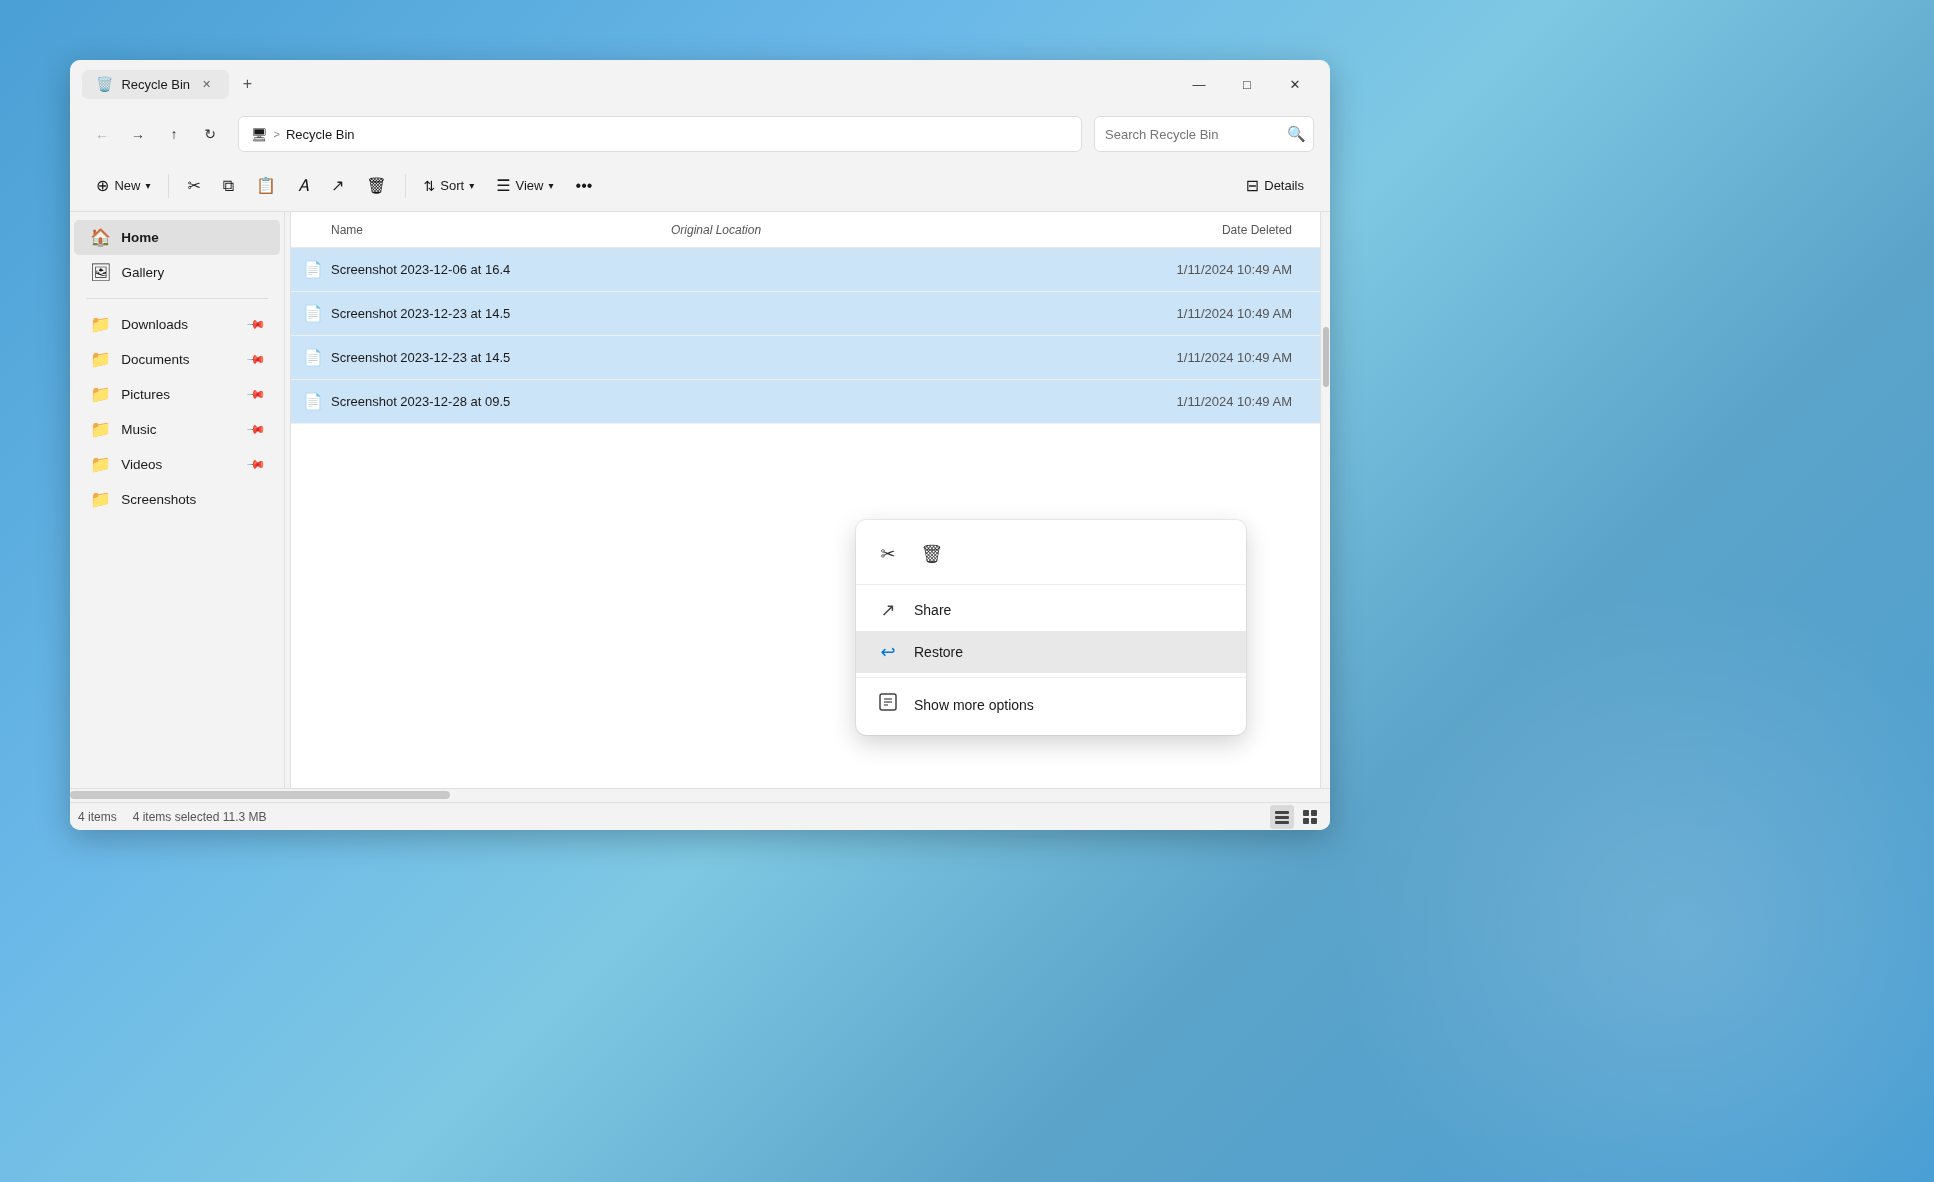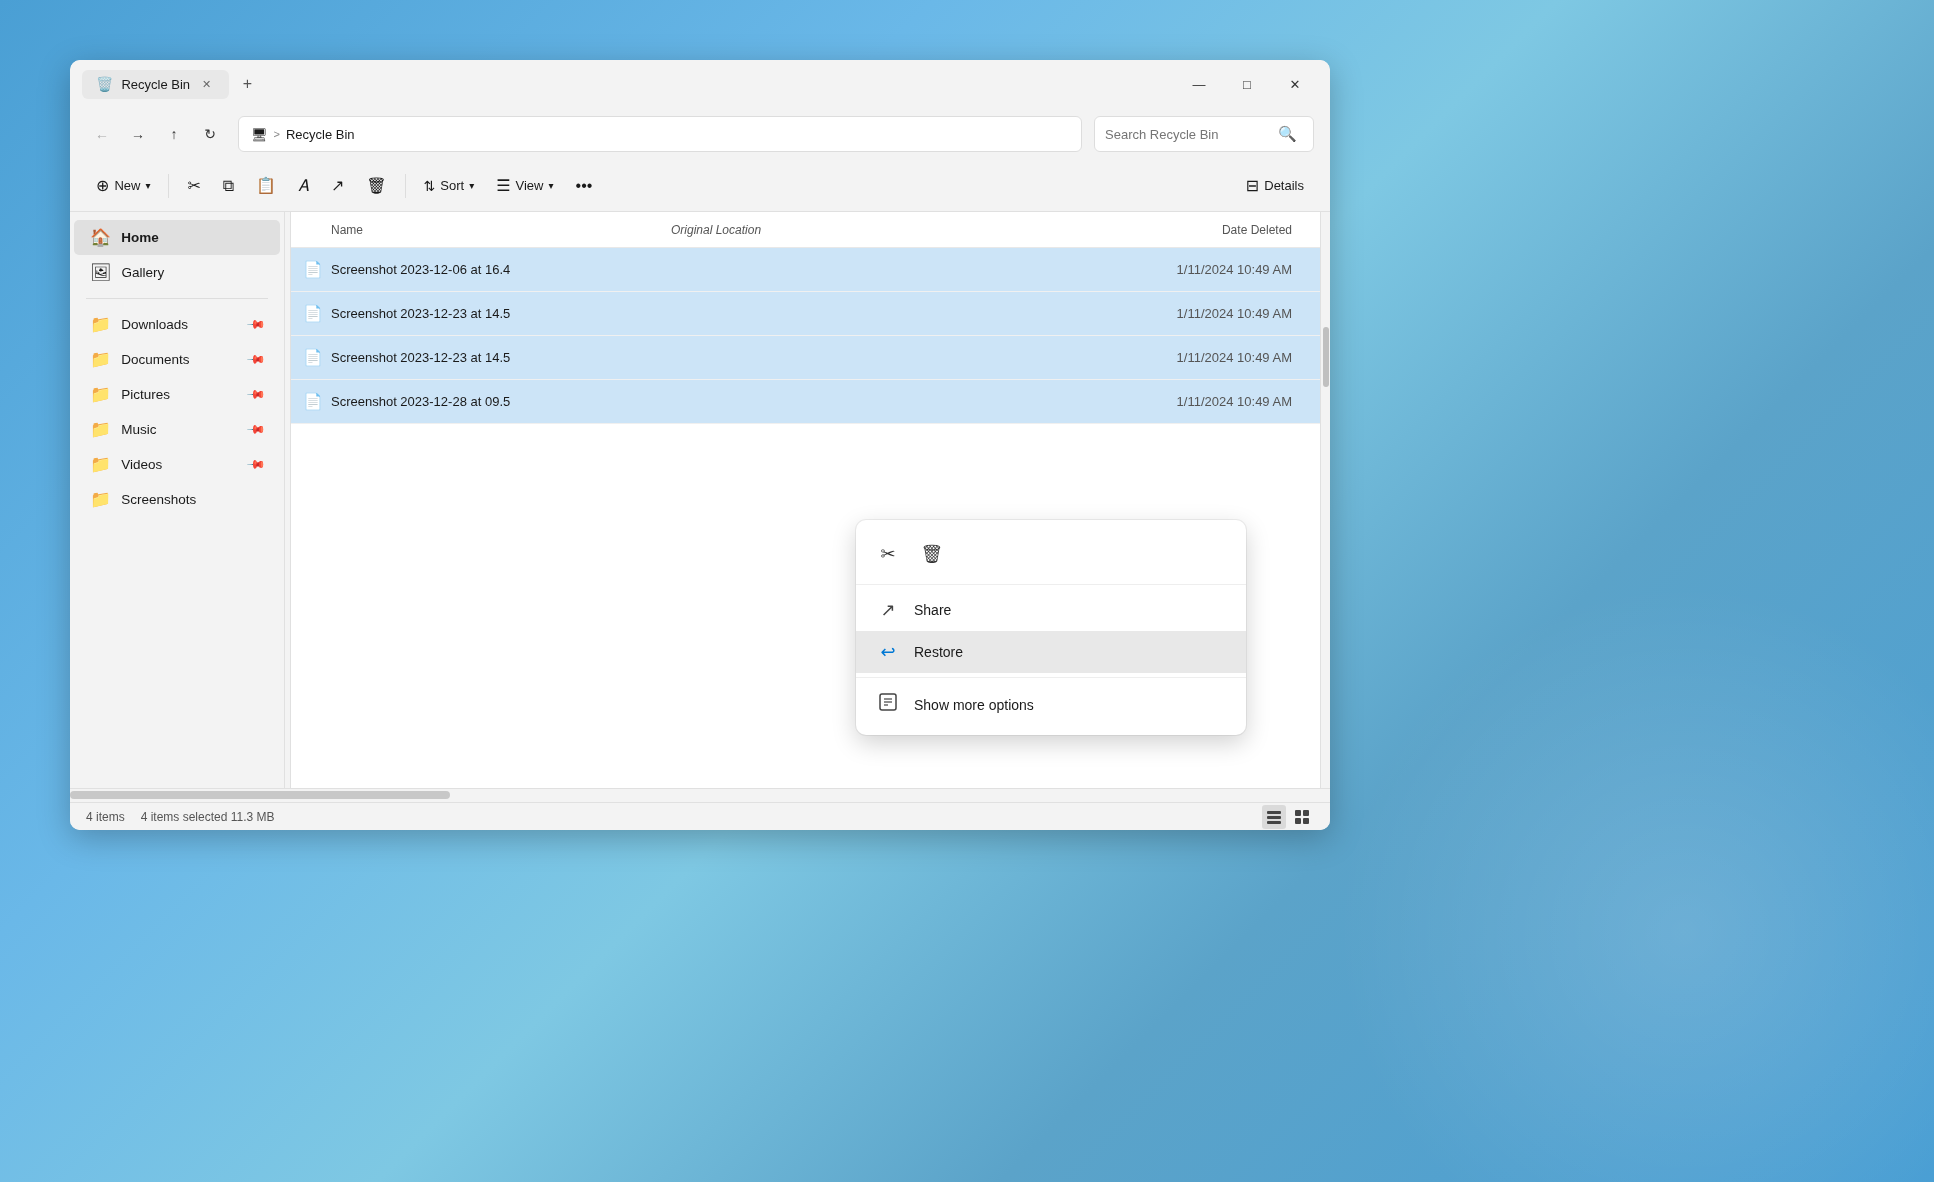--- a/index.html
+++ b/index.html
@@ -128,21 +128,21 @@
     }
     .bc-sep { color: #888; font-size: 11px; }
     .search-box {
       display: flex;
       align-items: center;
       background: white;
       border: 1px solid #ddd;
       border-radius: 6px;
       height: 36px;
       padding: 0 10px;
-      gap: 3px;
+      gap: 12px;
       width: 220px;
     }
     .search-box input {
       border: none; outline: none;
       font-size: 13px;
       color: #999;
       background: transparent;
       width: 170px;
     }
 
@@ -255,21 +255,21 @@
     .file-icon-col { width: 28px; flex-shrink: 0; font-size: 16px; color: #555; }
     .file-name-col { flex: 0 0 312px; font-size: 13px; color: #1a1a1a; white-space: nowrap; overflow: hidden; text-overflow: ellipsis; }
     .file-location-col { flex: 1; font-size: 13px; color: #555; }
     .file-date-col { width: 200px; font-size: 13px; color: #555; text-align: right; padding-right: 16px; }
 
     
     .status-bar {
       display: flex;
       align-items: center;
       height: 28px;
-      padding: 0 16px;
+      padding: 0 8px;
       background: #f3f3f3;
       border-top: 1px solid #e0e0e0;
       font-size: 12px;
       color: #555;
       gap: 16px;
       flex-shrink: 0;
     }
     .status-right {
       margin-left: auto;
       display: flex;

